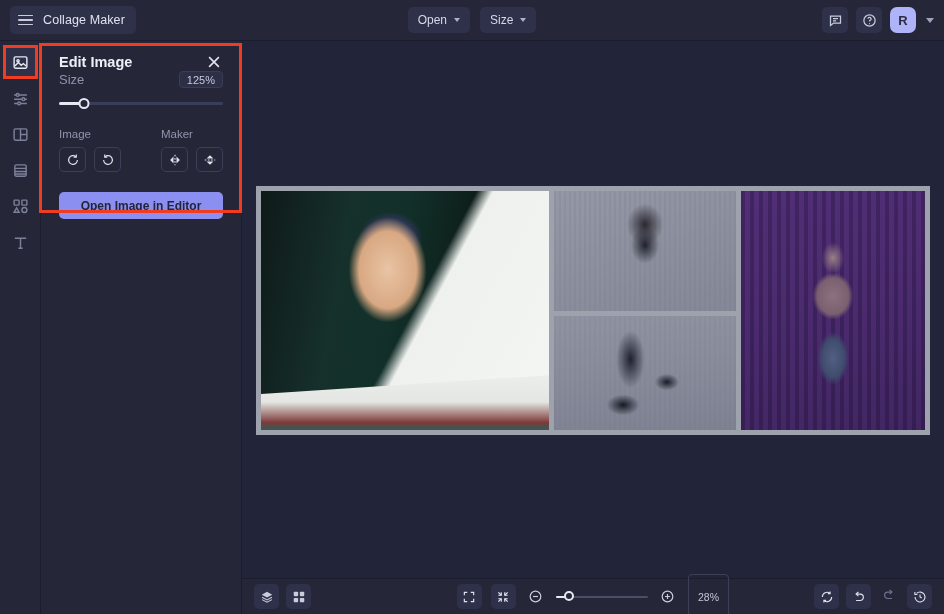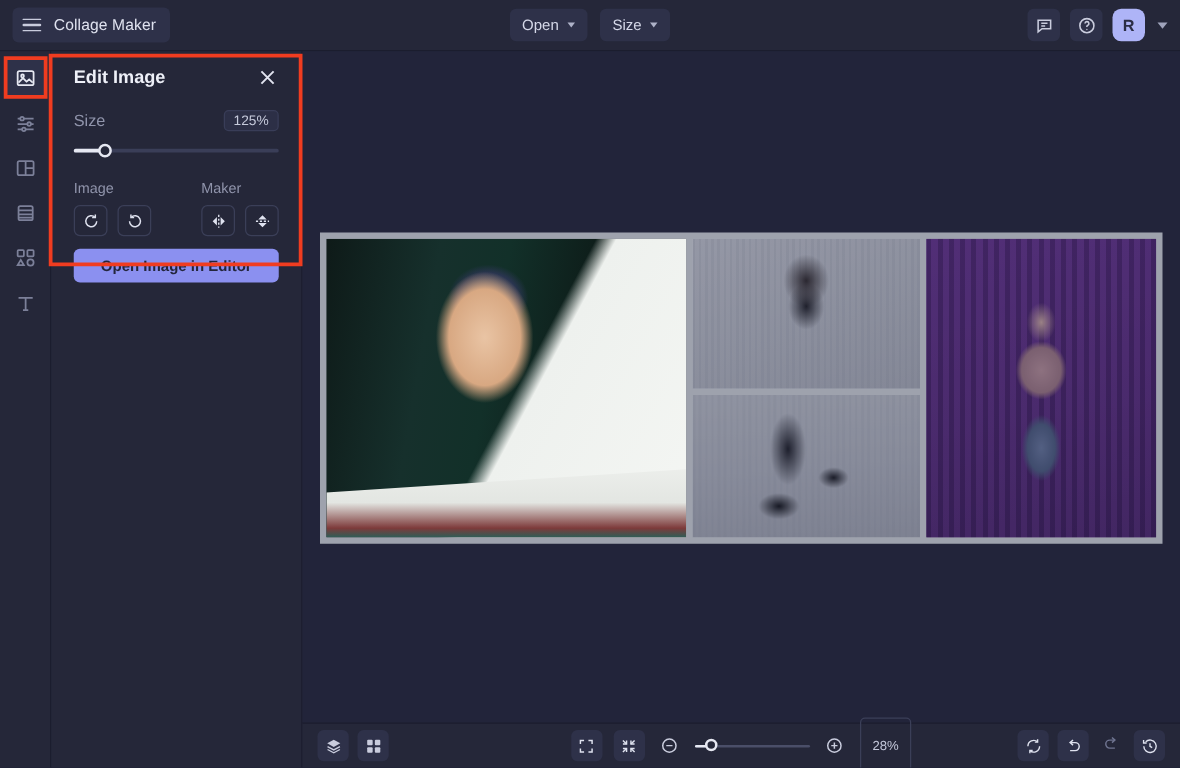--- a/index.html
+++ b/index.html
@@ -97,21 +97,20 @@
   
   .panel {
     position: absolute; top: 41px; left: 41px;
     width: 201px; height: 573px;
     background: #252739;
     border-right: 1px solid #1b1d2e;
     padding: 12px 18px 0 18px;
   }
   .panel-head {
     display: flex; align-items: center; justify-content: space-between;
-    margin-bottom: 17px;
     gap: 12px;
   }
   .panel-title { font-size: 14.5px; font-weight: bold; color: #eef0f8; }
   .close-x { width: 18px; height: 18px; cursor: pointer; }
 
   .row-label {
     display: flex; align-items: center; justify-content: space-between;
     margin-bottom: 8px;
   }
   .lbl { font-size: 13px; color: #9094ab; }
@@ -142,21 +141,21 @@
   .btn-row { display: flex; gap: 8px; }
   .sq-btn {
     width: 27px; height: 25px;
     border: 1px solid #3b3f58; border-radius: 5px;
     background: transparent;
     display: flex; align-items: center; justify-content: center;
     cursor: pointer;
   }
 
   .primary-btn {
-    margin-top: 10px;
+    margin-top: 20px;
     width: 100%; height: 27px;
     background: #8b90f0; color: #23253c;
     border: none; border-radius: 5px;
     font-family: "Liberation Sans", sans-serif;
     font-size: 12px; font-weight: bold;
     cursor: pointer;
   }
 
   
   .stage {

